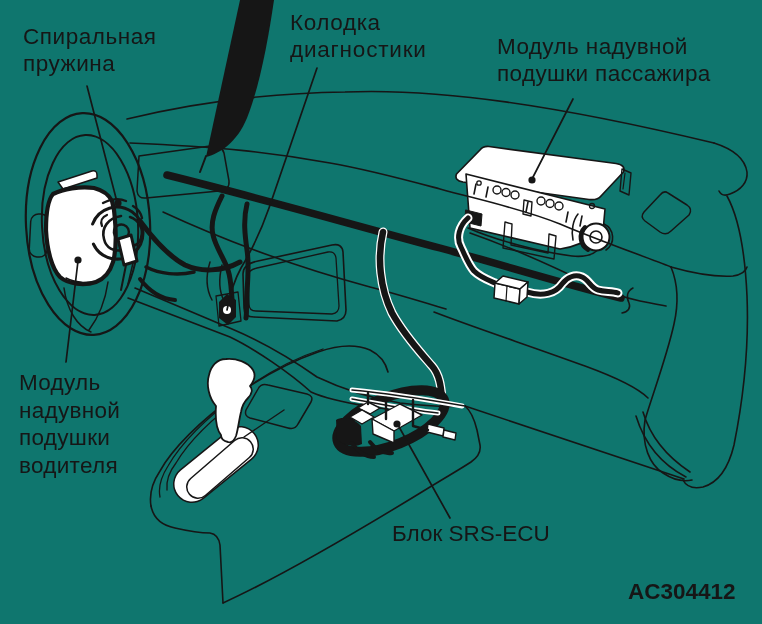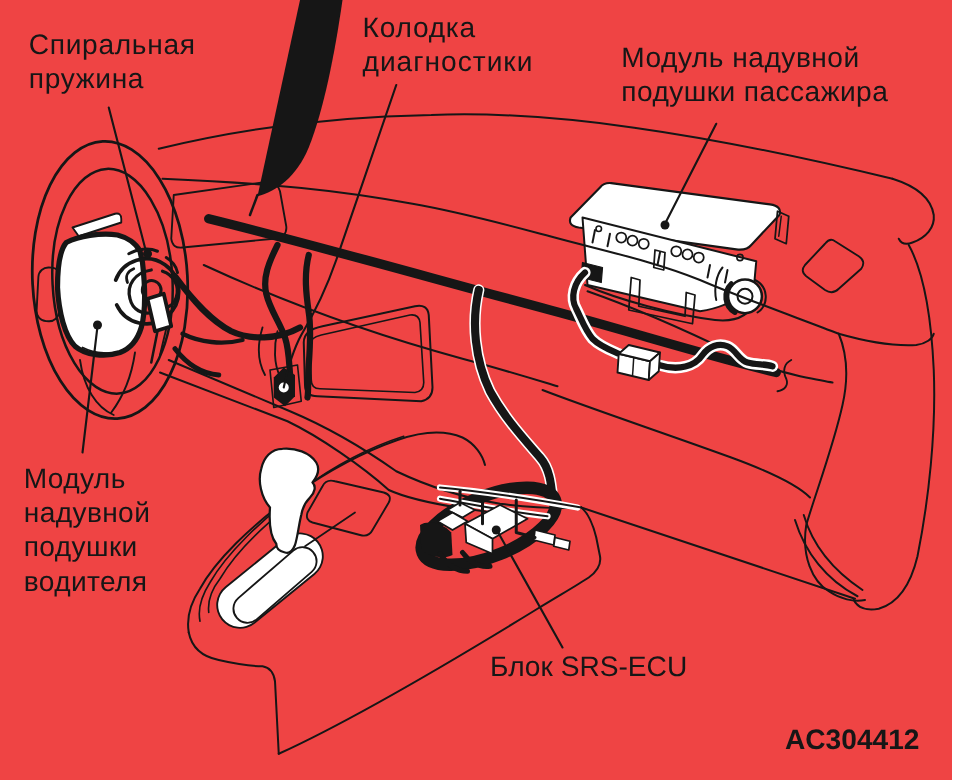--- a/index.html
+++ b/index.html
@@ -1,16 +1,16 @@
 <!DOCTYPE html>
 <html><head>
 <meta charset="utf-8">
 <style>
   html,body{margin:0;padding:0;background:#fff;}
-  #wrap{position:relative;width:762px;height:624px;background:#ef4444;overflow:hidden;opacity:0.999;}
+  #wrap{position:relative;width:762px;height:624px;background:#0f766e;overflow:hidden;opacity:0.999;}
   svg{display:block;transform:translateZ(0);}
   text{font-family:"Liberation Sans",sans-serif;font-size:22.5px;fill:#161616;}
 </style>
 </head>
 <body>
 <div id="wrap">
 <svg width="762" height="624" viewBox="0 0 762 624" fill="none" stroke-linecap="round" stroke-linejoin="round">
 
 <g stroke="#161616" stroke-width="1.5" fill="none">
   <path d="M139,156 L210,146 Q222,145 224,153 L229,181 Q230,190 219,191 L146,198 Q138,199 137,191 Z"></path>

